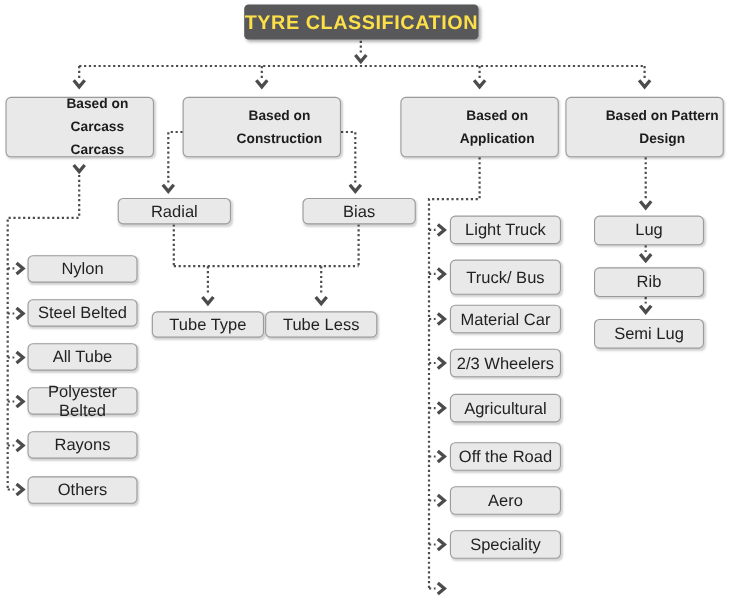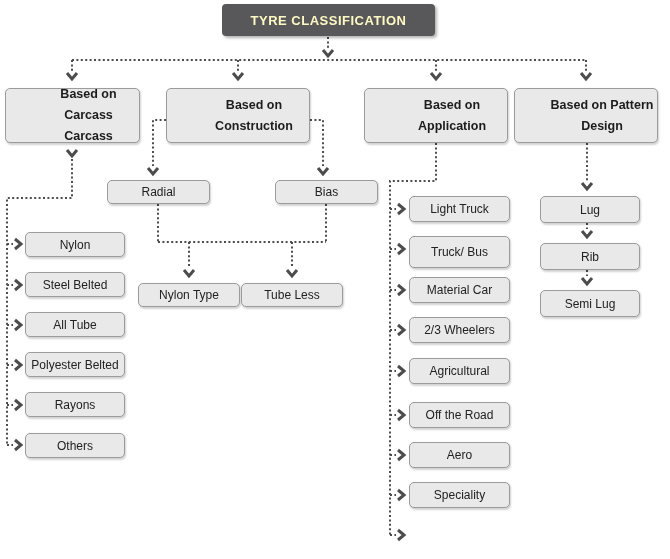--- a/index.html
+++ b/index.html
@@ -29,38 +29,38 @@
     position: absolute;
     z-index: 1;
     box-sizing: border-box;
     background: #e9e9e9;
     border: 1px solid #9b9b9b;
     border-radius: 5px;
     display: flex;
     align-items: center;
     justify-content: center;
     text-align: center;
-    font-size: 12px;
+    font-size: 15px;
     color: #222222;
     box-shadow: 1px 1.5px 2px rgba(0,0,0,0.18);
   }
   .hdr { font-weight: bold; font-size: 12.5px; color: #1c1c1c; }
   .hdr .ln { display: block; line-height: 21px; margin-left: 32px; }
   .title-node {
     position: absolute;
     z-index: 1;
     box-sizing: border-box;
     background: #58585a;
-    color: #fef9c3;
+    color: #fde047;
     border-radius: 4px;
     display: flex;
     align-items: center;
     justify-content: center;
     font-weight: bold;
-    font-size: 13px;
+    font-size: 18px;
     letter-spacing: 0.5px;
     box-shadow: 2px 2px 3px rgba(0,0,0,0.3);
   }
 </style>
 </head>
 <body>
 
 <div class="canvas">
 
   <svg class="wires" width="670" height="559">
@@ -153,21 +153,21 @@
   </div>
   <div class="node hdr" style="left:514px;top:88px;width:144px;height:55px">
     <div>
       <span class="ln">Based on Pattern</span>
       <span class="ln">Design</span>
     </div>
   </div>
 
   <div class="node" style="left:107px;top:180px;width:103px;height:24px">Radial</div>
   <div class="node" style="left:275px;top:180px;width:103px;height:24px">Bias</div>
-  <div class="node" style="left:138px;top:283px;width:102px;height:24px">Nylon Type</div>
+  <div class="node" style="left:138px;top:283px;width:102px;height:24px">Tube Type</div>
   <div class="node" style="left:241px;top:283px;width:102px;height:24px">Tube Less</div>
 
   <div class="node" style="left:25px;top:232px;width:100px;height:25px">Nylon</div>
   <div class="node" style="left:25px;top:272px;width:100px;height:25px">Steel Belted</div>
   <div class="node" style="left:25px;top:312px;width:100px;height:25px">All Tube</div>
   <div class="node" style="left:25px;top:352px;width:100px;height:25px">Polyester Belted</div>
   <div class="node" style="left:25px;top:392px;width:100px;height:25px">Rayons</div>
   <div class="node" style="left:25px;top:433px;width:100px;height:25px">Others</div>
 
   <div class="node" style="left:409px;top:196px;width:101px;height:26px">Light Truck</div>

